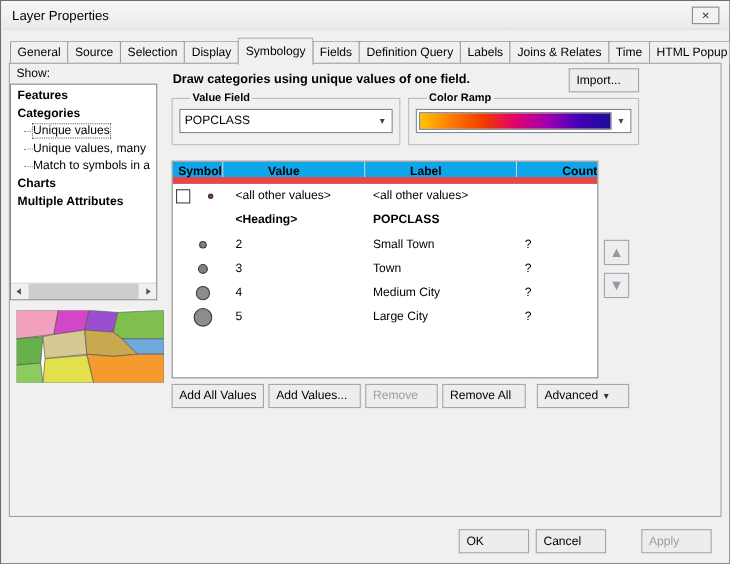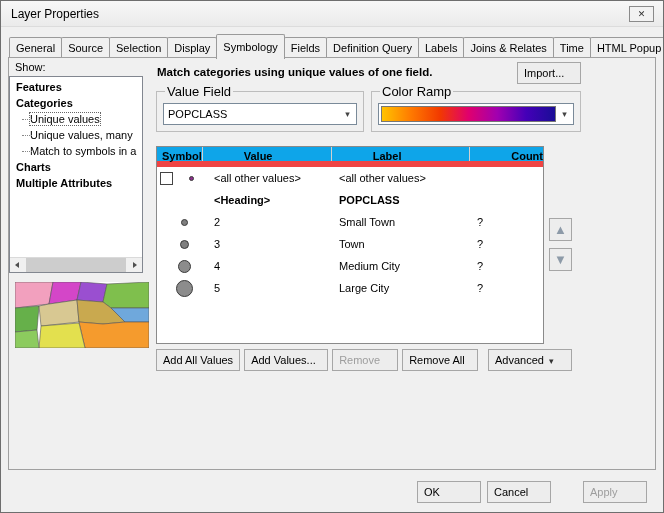--- a/index.html
+++ b/index.html
@@ -40,21 +40,21 @@
   .map-preview { position:absolute; left:6px; top:224px; width:134px; height:66px; background:#fff; }
   .map-preview svg { display:block; }
 
   
   .desc { position:absolute; left:148px; top:8px; width:352px; font-size:11.5px; font-weight:bold; }
   .btn { border:1px solid #a6a6a6; background:#ededed; font-size:11px; font-family:"Liberation Sans", sans-serif; height:22px; text-align:left; padding:0 6px; }
   .btn.disabled span { color:#9d9d9d; }
   .import { position:absolute; left:508px; top:4px; width:64px; }
 
   fieldset.group { position:absolute; top:26px; height:48px; border:1px solid #bdbdbd; padding:4px 6px 0 6px; }
-  fieldset.group legend { font-size:13px; padding:0 2px; margin-left:2px; }
+  fieldset.group legend { font-size:10px; padding:0 2px; margin-left:10px;font-weight:bold; }
   .group.value-field { left:147px; width:208px; }
   .group.color-ramp { left:362px; width:210px; }
   .combo { width:100%; height:22px; border:1px solid #7a8a99; background:#fff; display:flex; align-items:center; }
   .combo-text { flex:1; font-size:11px; padding-left:4px; }
   .combo-arrow { width:17px; text-align:center; font-size:9px; color:#444; }
   .ramp-swatch { flex:1; height:16px; margin:2px 0 2px 2px; border:1px solid #777; }
 
   
   .values-table { position:absolute; left:147px; top:88px; width:388px; height:198px; background:#fff; border:1px solid #8a8a8a; overflow:hidden; }
   .t-head { display:flex; height:20px; background:#0ea5e9; border-bottom:6px solid #ef4444;gap:36px; }
@@ -148,21 +148,21 @@
           <polygon points="24,24 34,22 62,18 64,40 26,44" fill="#D8C892"></polygon>
           <polygon points="62,18 88,20 96,26 110,40 88,42 64,40" fill="#C9A94F"></polygon>
           <polygon points="96,26 134,26 134,40 110,40" fill="#6FA8DC"></polygon>
           <polygon points="64,40 88,42 110,40 134,40 134,66 70,66" fill="#F59B2D"></polygon>
           <polygon points="26,44 64,41 70,66 24,66" fill="#E3E04E"></polygon>
           <polygon points="0,50 22,48 24,66 0,66" fill="#8CCB5E"></polygon>
         </g>
       </svg>
     </div>
 
-    <div class="desc">Match categories using unique values of one field.</div>
+    <div class="desc">Draw categories using unique values of one field.</div>
 
     <button class="btn import">
       <span>Import...</span>
     </button>
 
     <fieldset class="group value-field">
       <legend>Value Field</legend>
       <div class="combo">
         <span class="combo-text">POPCLASS</span>
         <span class="combo-arrow">▾</span>

